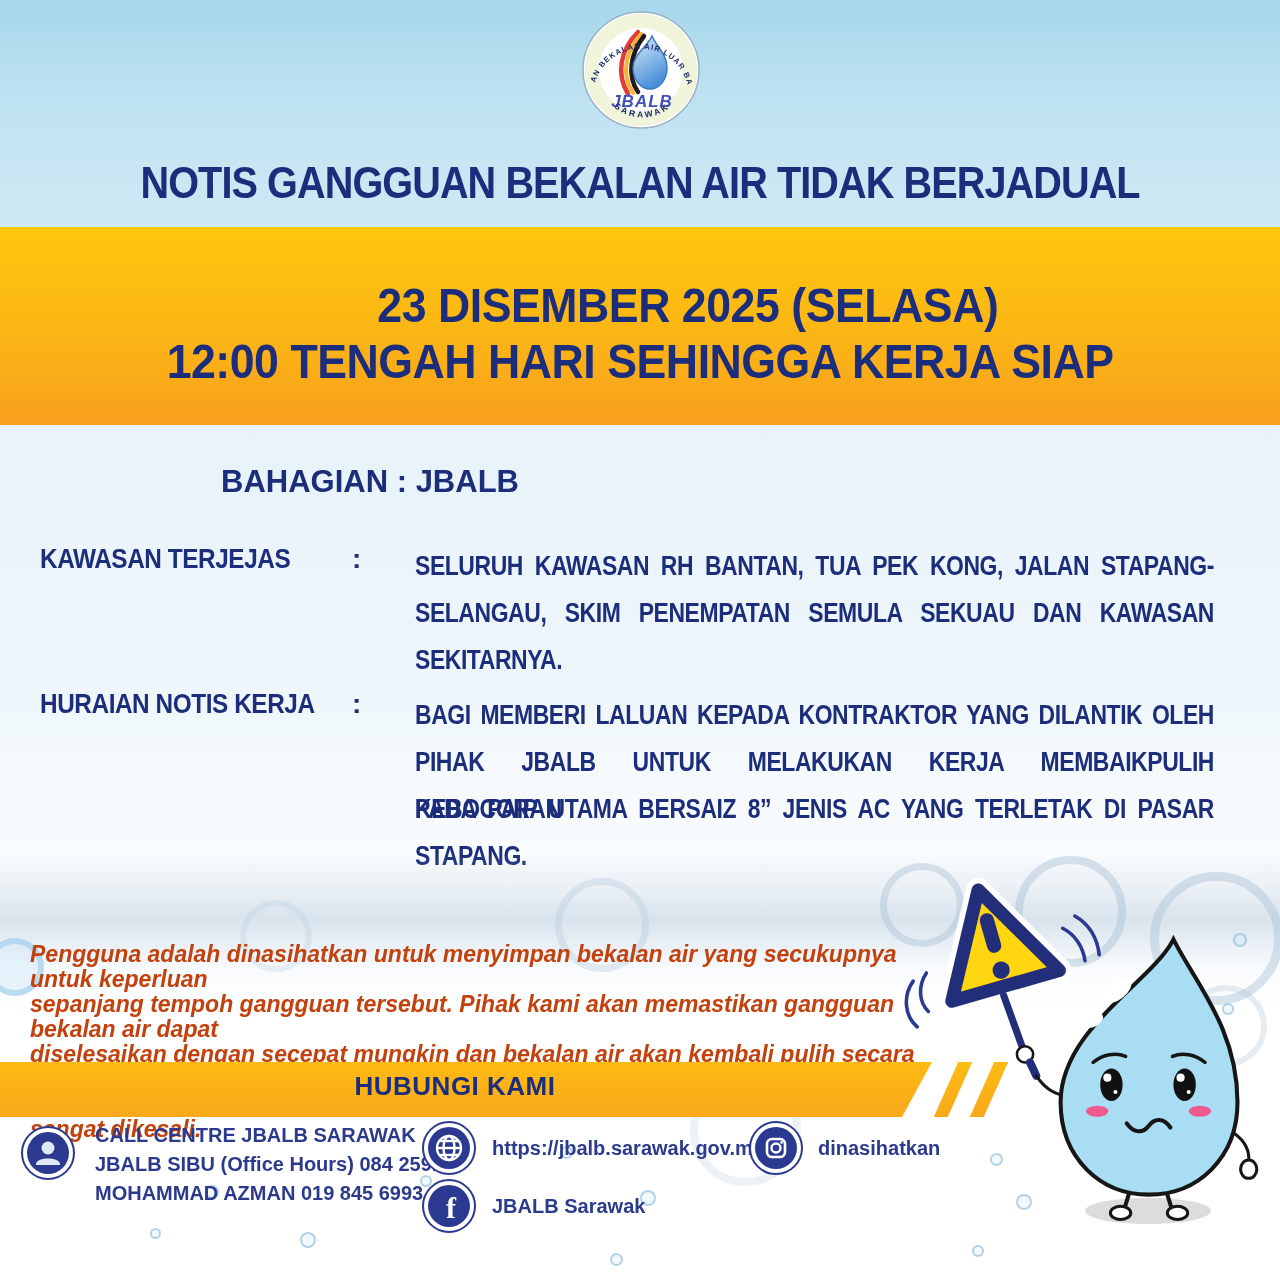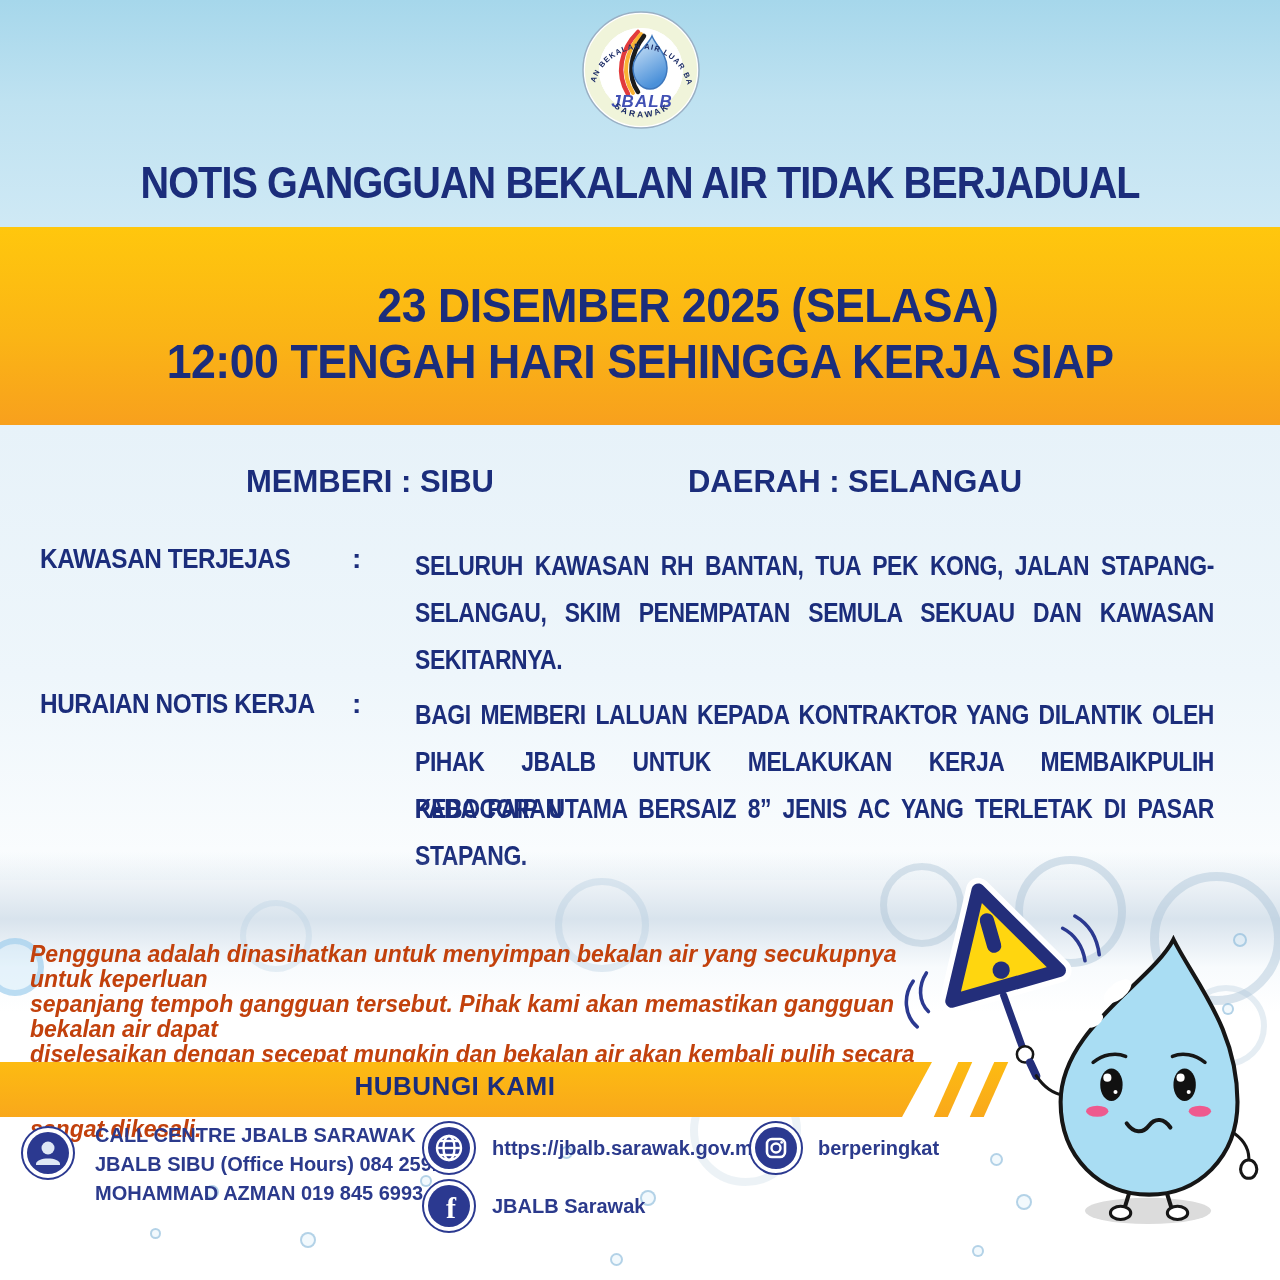--- a/index.html
+++ b/index.html
@@ -103,22 +103,21 @@
   </div>
 
   <div class="main-title"><span class="squeeze">NOTIS GANGGUAN BEKALAN AIR TIDAK BERJADUAL</span></div>
 
   <div class="date-band"></div>
   <div class="date-line date-line1"><span class="squeeze">23 DISEMBER 2025 (SELASA)</span></div>
   <div class="date-line date-line2"><span class="squeeze">12:00 TENGAH HARI SEHINGGA KERJA SIAP</span></div>
 
   <div class="content-bg"></div>
 
-  <div class="region-row region-bahagian">MEMBERI : SIBU</div>
-  <div class="region-row region-daerah">DAERAH : SELANGAU</div>
+  <div class="region-row region-bahagian">BAHAGIAN : JBALB</div>
 
   <div class="sec-label" style="top:543px;">KAWASAN TERJEJAS</div>
   <div class="sec-colon" style="top:543px;">:</div>
   <div class="sec-value" style="top:543px;">
     <div class="vline just">SELURUH KAWASAN RH BANTAN, TUA PEK KONG, JALAN STAPANG-</div>
     <div class="vline just">SELANGAU, SKIM PENEMPATAN SEMULA SEKUAU DAN KAWASAN</div>
     <div class="vline">SEKITARNYA.</div>
   </div>
 
   <div class="sec-label" style="top:688px;">HURAIAN NOTIS KERJA</div>
@@ -204,21 +203,21 @@
 
     <svg class="cicon" style="left:748px;top:2px;" viewBox="0 0 56 56">
       <circle cx="28" cy="28" r="26" fill="#ffffff" stroke="#2b3990" stroke-width="2"></circle>
       <circle cx="28" cy="28" r="21" fill="#2b3990"></circle>
       <g stroke="#ffffff" fill="none">
         <rect x="19" y="19" width="18" height="18" rx="5" stroke-width="2.6"></rect>
         <circle cx="28" cy="28" r="4.5" stroke-width="2.4"></circle>
         <circle cx="33.6" cy="22.4" r="1.4" fill="#ffffff" stroke="none"></circle>
       </g>
     </svg>
-    <div class="ftext" style="left:818px;top:16px;">berperingkat</div>
+    <div class="ftext" style="left:818px;top:16px;">dinasihatkan</div>
   </div>
 
   <svg class="mascot" viewBox="0 0 380 420">
 
     <g stroke="#2b3990" stroke-width="3.5" fill="none" stroke-linecap="round">
       <path d="M34,118 C26,130 26,146 36,156"></path>
       <path d="M21,126 C11,140 12,160 25,171"></path>
       <path d="M168,74 C180,80 188,92 190,106"></path>
       <path d="M180,62 C194,70 202,84 204,100"></path>
     </g>

